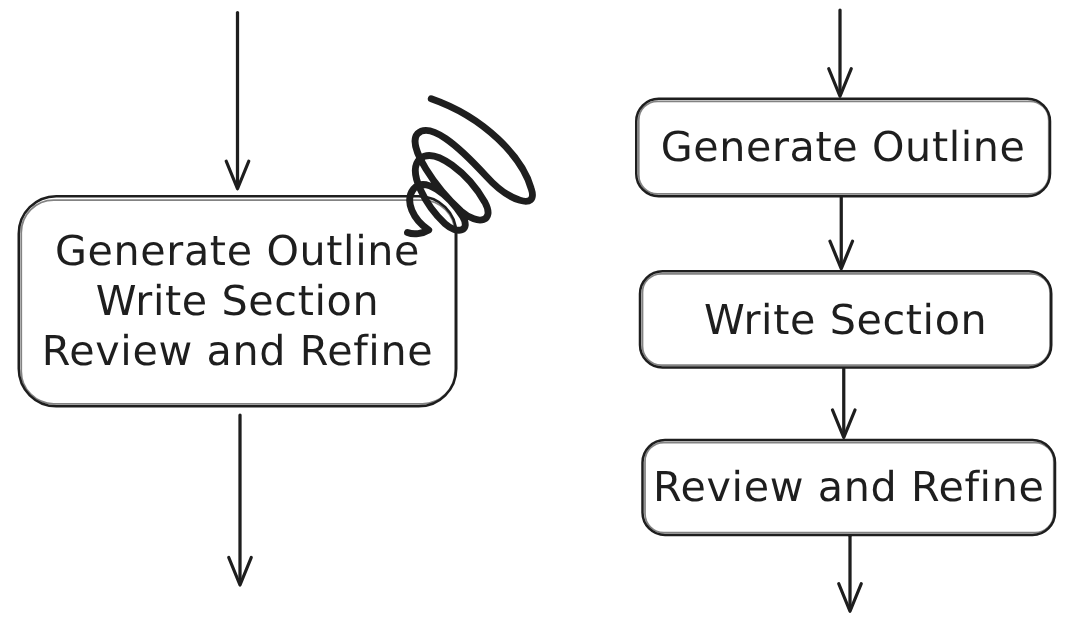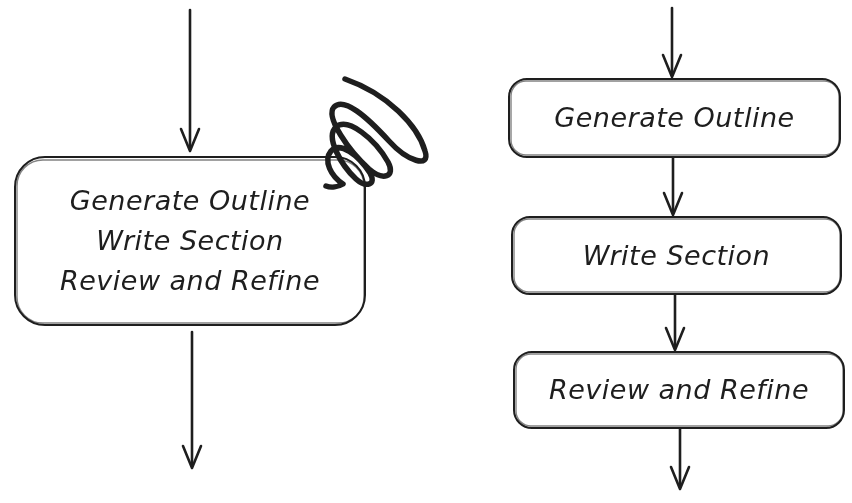--- a/index.html
+++ b/index.html
@@ -37,26 +37,25 @@
   .strokes .scribble    { stroke-width: 5.5; }
   .strokes .second-pass { stroke-width: 1.4; opacity: .55; }
   .label {
     position: absolute;
     display: flex;
     flex-direction: column;
     align-items: center;
     justify-content: center;
     text-align: left;
     color: #1e1e1e;
-    font-size: 27px;
+    font-size: 33px;
     letter-spacing: 0.5px;
     line-height: 40px;
     white-space: nowrap;
     pointer-events: none;
-    font-style: italic;
   }
   .label-combined { left: 15px;  top: 157px; width: 350px; height: 168px; }
   .label-step-1   { left: 509px; top: 79px;  width: 331px; height: 78px; }
   .label-step-2   { left: 512px; top: 217px; width: 329px; height: 77px; }
   .label-step-3   { left: 514px; top: 352px; width: 330px; height: 76px; }
 </style>
 </head>
 <body>
 
 <div class="canvas">

